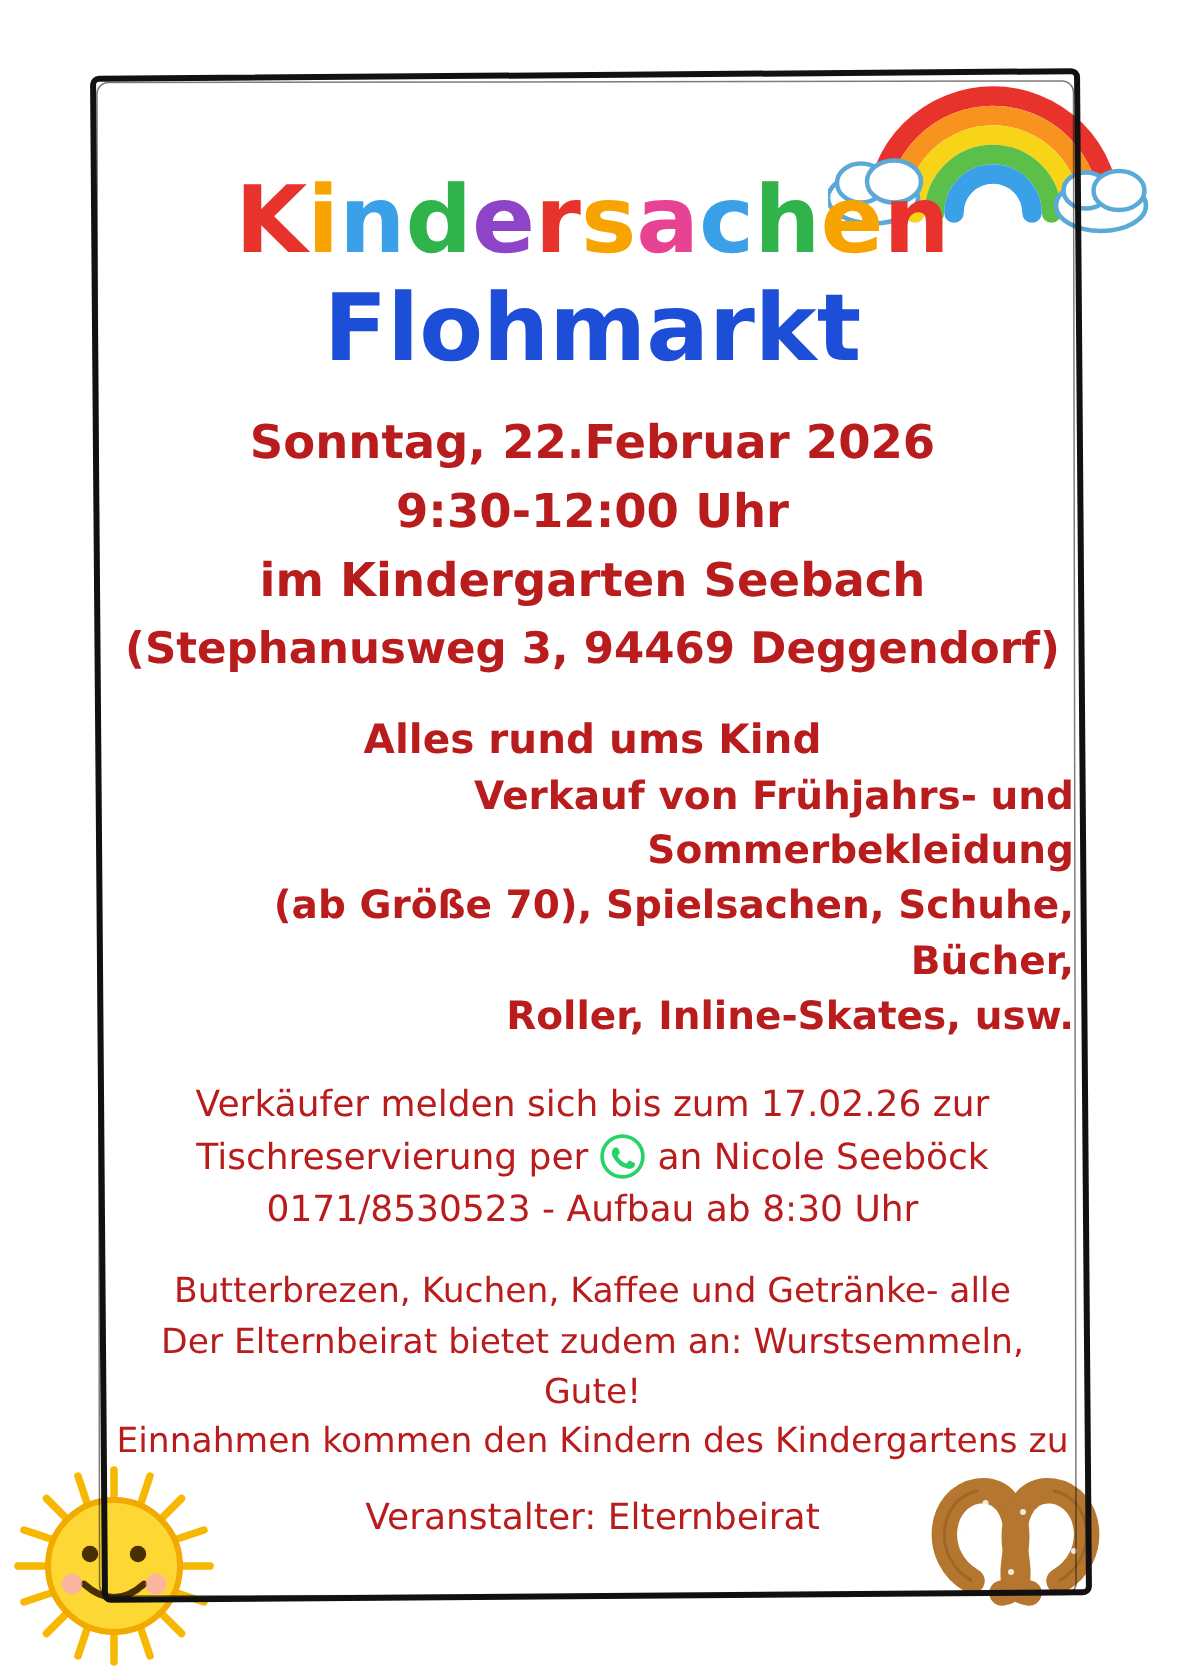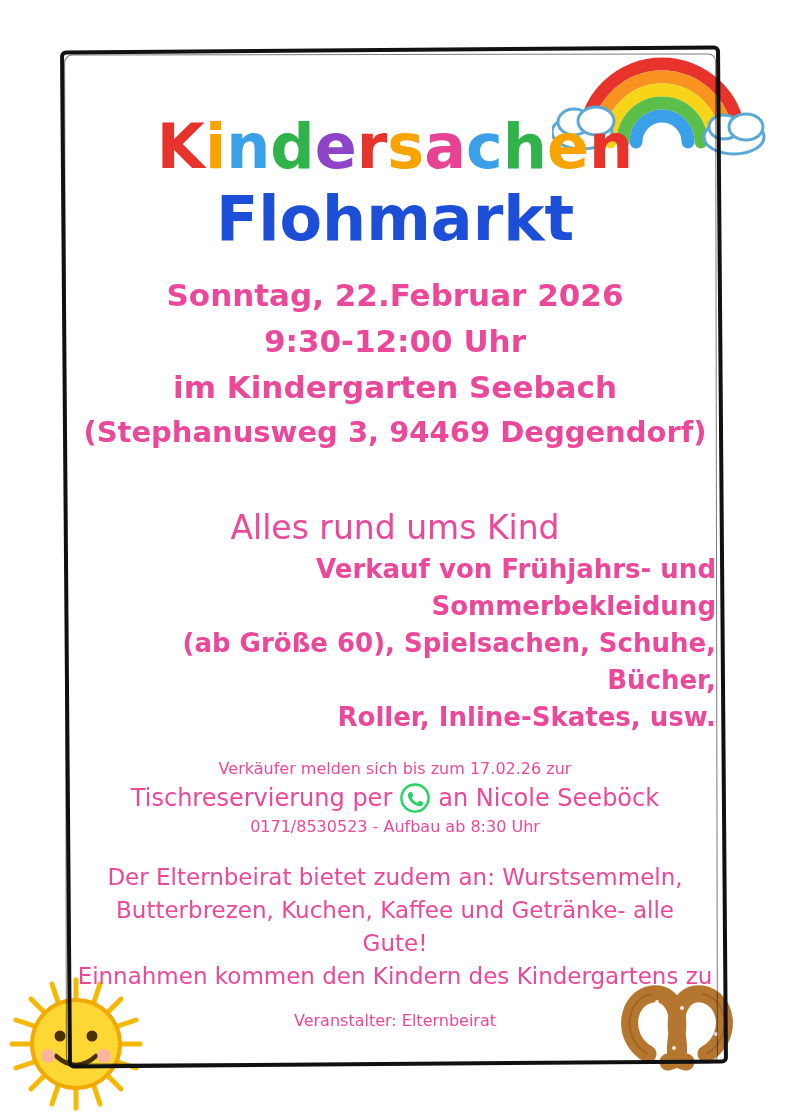--- a/index.html
+++ b/index.html
@@ -60,50 +60,49 @@
   .title-flohmarkt {
     margin-top: 8px;
     font-size: 62px;
     font-weight: 700;
     color: #1d4ed8;
     line-height: 1.05;
   }
 
   
   .block {
-    color: #ec4899;
+    color: #b91c1c;
   }
   .line-big {
     font-size: 31px;
     font-weight: 700;
     line-height: 1.48;
   }
   .line-addr {
     font-size: 29px;
     font-weight: 700;
     line-height: 1.45;
   }
 
   .spacer-sm { height: 16px; }
   .spacer-md { height: 22px; }
 
   .line-bold-med {
-    font-size: 33px;
-    font-weight: 400;
+    font-size: 27px;
+    font-weight: 700;
     line-height: 1.4;
-    margin-top: 30px;
   }
   .line-med {
     font-size: 26px;
     font-weight: 700;
     line-height: 1.42;
     text-align: right;
   }
   .line-reg {
-    font-size: 16px;
+    font-size: 24px;
     font-weight: 400;
     line-height: 1.45;
   }
   .line-reg-sm {
     font-size: 23px;
     font-weight: 400;
     line-height: 1.44;
   }
 
   .wa-line {
@@ -241,21 +240,21 @@
     <div class="line-big">9:30-12:00 Uhr</div>
     <div class="line-big">im Kindergarten Seebach</div>
     <div class="line-addr">(Stephanusweg 3, 94469 Deggendorf)</div>
   </div>
 
   <div class="spacer-md"></div>
 
   <div class="block">
     <div class="line-bold-med">Alles rund ums Kind</div>
     <div class="line-med">Verkauf von Frühjahrs- und Sommerbekleidung</div>
-    <div class="line-med">(ab Größe 60), Spielsachen, Schuhe, Bücher,</div>
+    <div class="line-med">(ab Größe 70), Spielsachen, Schuhe, Bücher,</div>
     <div class="line-med">Roller, Inline-Skates, usw.</div>
   </div>
 
   <div class="spacer-md"></div>
 
   <div class="block">
     <div class="line-reg">Verkäufer melden sich bis zum 17.02.26 zur</div>
     <div class="wa-line">
       <span>Tischreservierung per</span>
       <span class="wa-icon">
@@ -265,22 +264,22 @@
         </svg>
       </span>
       <span>an  Nicole Seeböck</span>
     </div>
     <div class="line-reg">0171/8530523 - Aufbau ab 8:30 Uhr</div>
   </div>
 
   <div class="spacer-md"></div>
 
   <div class="block">
+    <div class="line-reg-sm">Butterbrezen, Kuchen, Kaffee und Getränke- alle</div>
     <div class="line-reg-sm">Der Elternbeirat bietet zudem an: Wurstsemmeln,</div>
-    <div class="line-reg-sm">Butterbrezen, Kuchen, Kaffee und Getränke- alle</div>
     <div class="line-reg-sm">Gute!</div>
     <div class="line-reg-sm">Einnahmen kommen den Kindern des Kindergartens zu</div>
   </div>
 
   <div class="spacer-sm"></div>
 
   <div class="block">
     <div class="line-reg">Veranstalter: Elternbeirat</div>
   </div>
 

